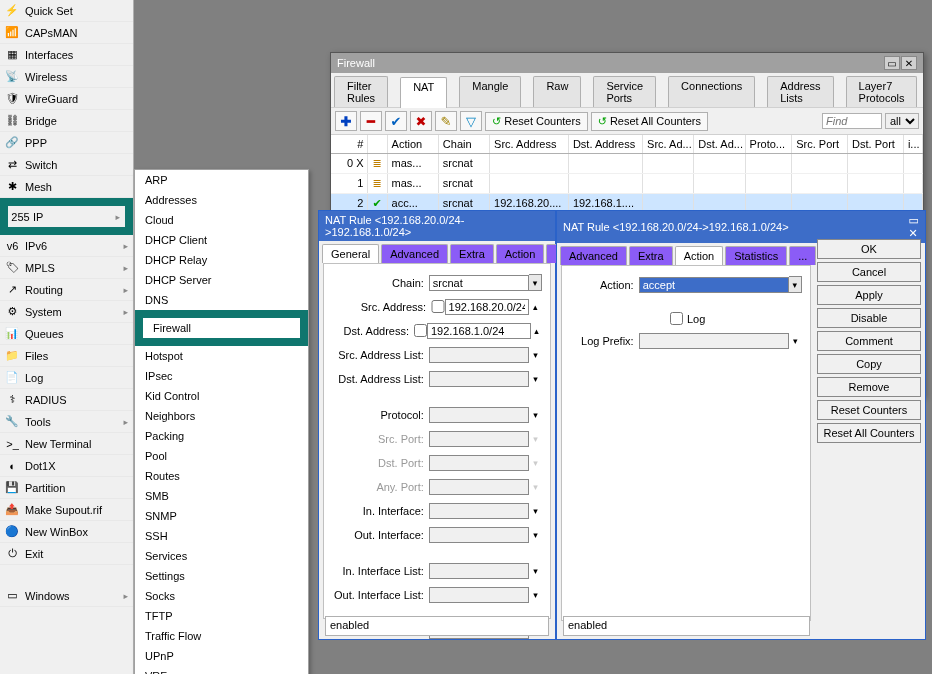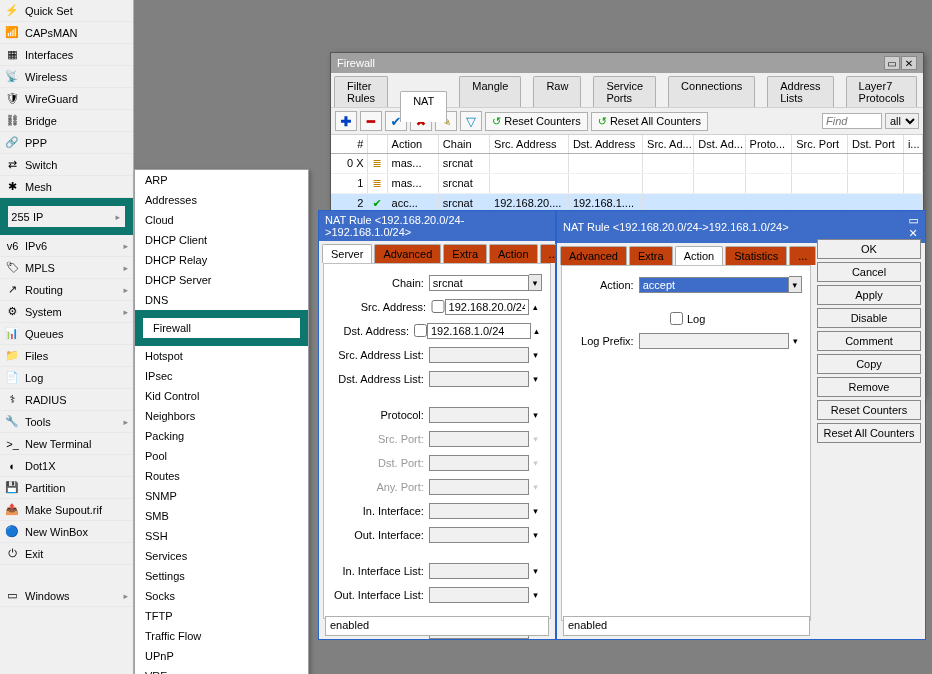--- a/index.html
+++ b/index.html
@@ -10,37 +10,37 @@
 .side-item .arrow { margin-left:auto; font-size:9px; color:#888; }
 .submenu { position:absolute; left:134px; top:169px; width:175px; background:#fff; border:1px solid #a0a0a0; box-shadow:2px 2px 4px rgba(0,0,0,.25); }
 .sub-item { padding:4px 10px; cursor:pointer; }
 .highlight-red { border:8px solid #0f766e; }
 .win { position:absolute; background:#F0F0F0; border:1px solid #555; box-shadow:2px 2px 6px rgba(0,0,0,.3); }
 .win-title { background:#a0a0a0; color:#fff; font-size:11px; padding:3px 6px; display:flex; align-items:center; }
 .win-title .tbtns { margin-left:auto; display:flex; gap:1px; }
 .win-title .tbtn { width:16px; height:14px; background:#d0d0d0; border:1px solid #888; color:#000; font-size:10px; display:flex; align-items:center; justify-content:center; cursor:pointer; }
 .tabs { display:flex; background:#F0F0F0; padding:3px 3px 0 3px; }
 .tab { padding:3px 12px; border:1px solid #b0b0b0; border-bottom:none; background:#e4e4e4; margin-right:12px; cursor:pointer; border-radius:2px 2px 0 0; }
-.tab.active { background:#fff; font-weight:normal; position:relative; top:15px; }
+.tab.active { background:#fff; font-weight:normal; position:relative; top:1px; }
 .toolbar { display:flex; align-items:center; padding:3px 4px; border-top:1px solid #d0d0d0; border-bottom:1px solid #d0d0d0; gap:3px; }
 .tbicon { width:22px; height:20px; border:1px solid #b0b0b0; background:#f8f8f8; display:flex; align-items:center; justify-content:center; cursor:pointer; font-size:13px; }
 .tbtn-txt { border:1px solid #b0b0b0; background:#f8f8f8; padding:2px 6px; cursor:pointer; font-size:11px; display:flex; align-items:center; gap:3px; }
 .find-box { margin-left:auto; display:flex; gap:3px; align-items:center; }
 .find-box input { width:60px; font-size:11px; padding:1px 3px; border:1px solid #b0b0b0; font-style:italic; color:#888; }
 .find-box select { font-size:11px; border:1px solid #b0b0b0; }
 .grid { background:#fff; }
 .grid-head { display:flex; border-bottom:1px solid #b0b0b0; }
 .grid-head > div, .grid-row > div { padding:3px 4px; border-right:1px solid #e0e0e0; overflow:hidden; white-space:nowrap; text-overflow:clip; }
 .grid-row { display:flex; border-bottom:1px solid #f0f0f0; }
 .grid-row.sel { background:#cde5ff; }
 .c-num{width:40px;text-align:right;} .c-act{width:55px;} .c-chain{width:55px;} .c-sa{width:85px;} .c-da{width:80px;} .c-sa2{width:55px;} .c-da2{width:55px;} .c-pr{width:50px;} .c-sp{width:60px;} .c-dp{width:60px;} .c-li{width:20px;}
 .dialog { position:absolute; background:#F0F0F0; border:1px solid #2a62c9; }
 .dlg-title { background:#3d6dc8; color:#fff; font-size:11px; padding:3px 6px; display:flex; align-items:center; }
 .dlg-tabs { display:flex; padding:3px 3px 0 3px; background:#F0F0F0; }
-.dlg-tab { padding:3px 8px; border:1px solid #b0b0b0; border-bottom:none; background:#c2410c; margin-right:2px; cursor:pointer; border-radius:2px 2px 0 0; font-size:11px; }
+.dlg-tab { padding:3px 8px; border:1px solid #b0b0b0; border-bottom:none; background:#8b5cf6; margin-right:2px; cursor:pointer; border-radius:2px 2px 0 0; font-size:11px; }
 .dlg-tab.active { background:#fff; }
 .dlg-body { background:#fff; border:1px solid #c0c0c0; margin:0 4px 4px 4px; padding:10px 8px; }
 .form-row { display:flex; align-items:center; margin-bottom:7px; }
 .form-row .lbl { width:103px; text-align:right; padding-right:5px; font-size:11px; }
 .form-row input[type=text] { width:100px; font-size:11px; padding:1px 3px; border:1px solid #888; }
 .form-row .dd { width:14px; height:17px; border:1px solid #888; border-left:none; background:#e8e8e8; display:flex; align-items:center; justify-content:center; cursor:pointer; font-size:9px; }
 .form-row .chk { width:14px; }
 .form-row .ud { width:14px; height:17px; display:flex; align-items:center; justify-content:center; font-size:9px; cursor:pointer; }
 .btn-panel { position:absolute; right:4px; top:28px; width:104px; display:flex; flex-direction:column; gap:3px; }
 .dbtn { border:1px solid #888; background:#f0f0f0; padding:3px 4px; text-align:center; cursor:pointer; font-size:11px; }
@@ -174,22 +174,22 @@
     <div class="sub-item">DHCP Server</div>
     <div class="sub-item">DNS</div>
     <div class="sub-item highlight-red">Firewall</div>
     <div class="sub-item">Hotspot</div>
     <div class="sub-item">IPsec</div>
     <div class="sub-item">Kid Control</div>
     <div class="sub-item">Neighbors</div>
     <div class="sub-item">Packing</div>
     <div class="sub-item">Pool</div>
     <div class="sub-item">Routes</div>
+    <div class="sub-item">SMB</div>
     <div class="sub-item">SNMP</div>
-    <div class="sub-item">SMB</div>
     <div class="sub-item">SSH</div>
     <div class="sub-item">Services</div>
     <div class="sub-item">Settings</div>
     <div class="sub-item">Socks</div>
     <div class="sub-item">TFTP</div>
     <div class="sub-item">Traffic Flow</div>
     <div class="sub-item">UPnP</div>
     <div class="sub-item">VRF</div>
   </div>
 
@@ -291,21 +291,21 @@
         </div>
       </div>
   </div>
 </div>
 
 <div class="dialog" style="left:318px; top:210px; width:238px; height:430px;">
   <div class="dlg-title">
     <span>NAT Rule &lt;192.168.20.0/24-&gt;192.168.1.0/24&gt;</span>
   </div>
   <div class="dlg-tabs" id="nat1-tabs">
-      <div class="dlg-tab active highlight-red">Server</div>
+      <div class="dlg-tab active highlight-red">General</div>
       <div class="dlg-tab">Advanced</div>
       <div class="dlg-tab">Extra</div>
       <div class="dlg-tab">Action</div>
       <div class="dlg-tab">...</div>
     </div>
   <div class="dlg-body" style="height:356px;">
     <div class="form-row">
       <div class="lbl">Chain:</div>
       <input type="text" class="highlight-red" value="srcnat" style="">
       <div class="dd">▾</div>

